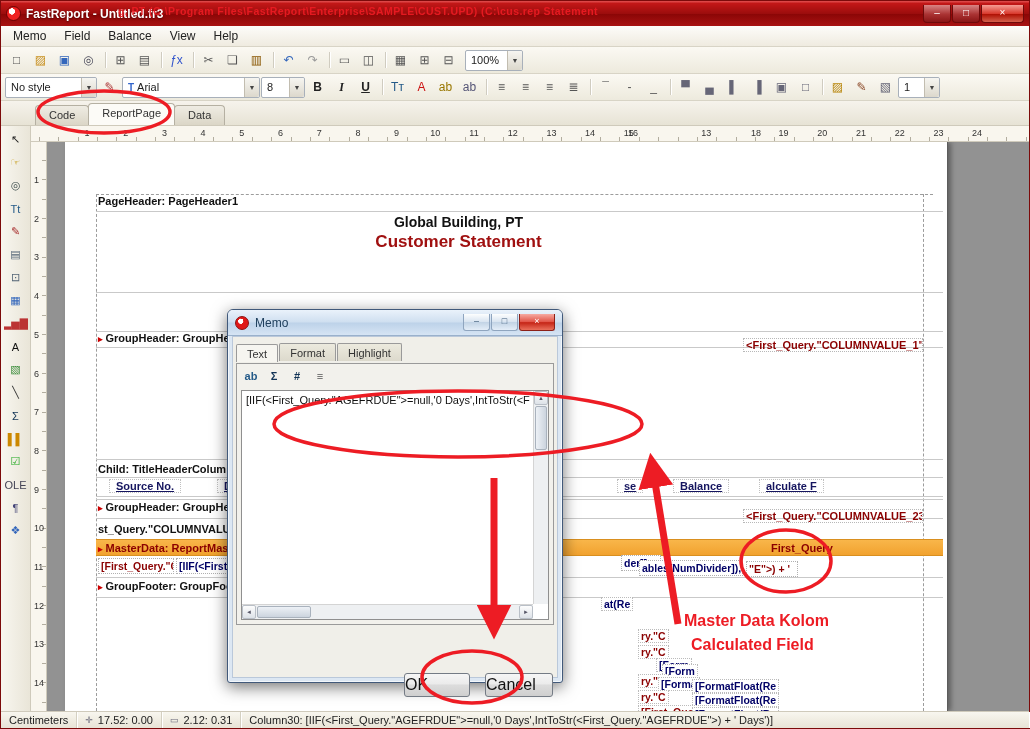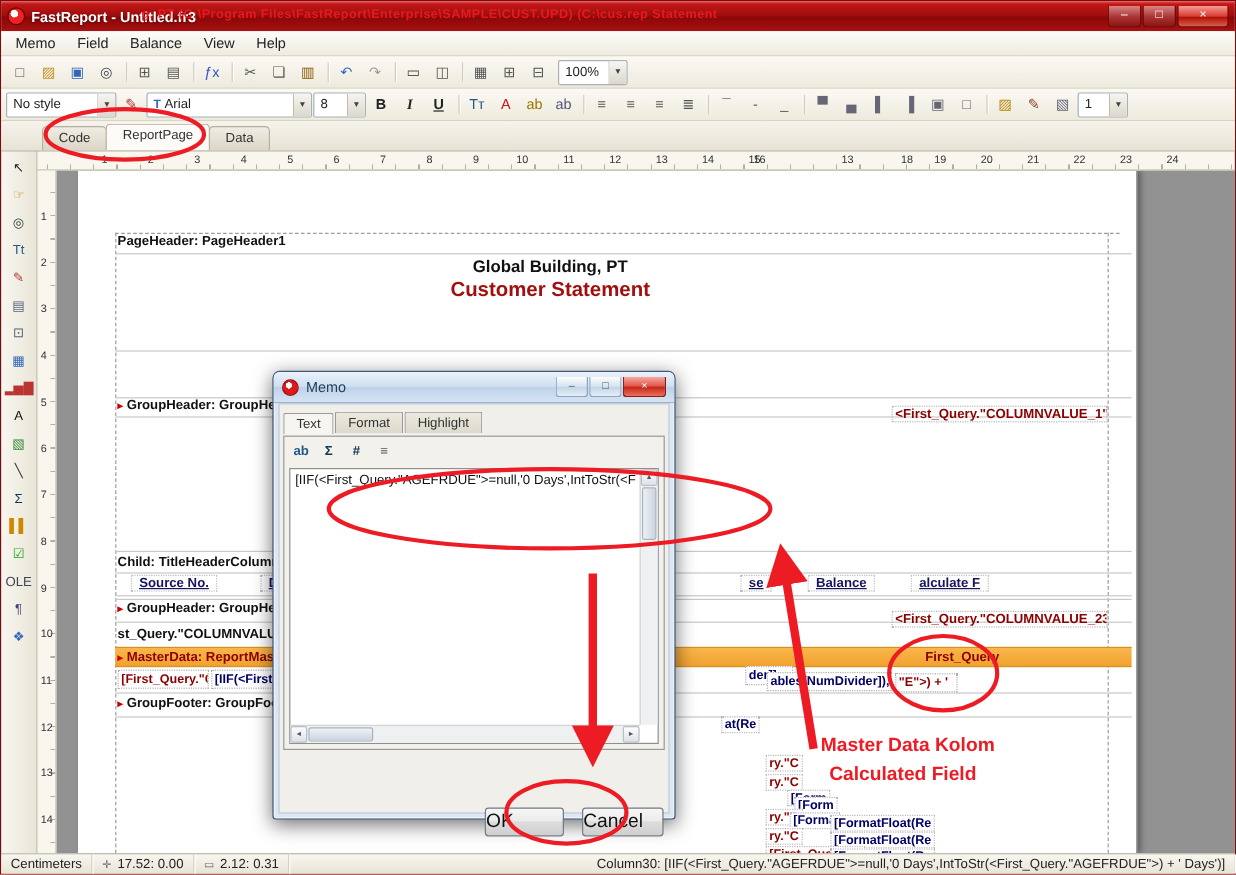--- a/index.html
+++ b/index.html
@@ -141,21 +141,21 @@
   .dlg-action{position:absolute;width:66px;height:24px;border:1px solid #747b85;border-radius:3px;font-size:16px;color:#111;
     background:linear-gradient(#f6f6f6,#ebebeb 45%,#dcdcdc 50%,#cfcfcf);text-align:left;}
   .dlg-action.ok{left:171px;top:336px;}
   .dlg-action.cancel{left:252px;top:336px;width:68px;}
 
   
   .statusbar{height:17px;flex:0 0 17px;display:flex;align-items:center;font-size:11px;color:#222;
     background:linear-gradient(#f8f6ef,#e8e4d6);border-top:1px solid #cfcabb;}
   .sb-seg{padding:0 8px;height:100%;display:flex;align-items:center;gap:5px;border-right:1px solid #d4d0c2;
     box-shadow:1px 0 0 #fff;white-space:nowrap;}
-  .sb-seg.expr{flex:1;border-right:none;overflow:hidden;justify-content:flex-end;}
+  .sb-seg.expr{flex:1;border-right:none;overflow:hidden;}
   .sb-icon{font-size:9px;color:#667;}
 
   
   .annotations{position:absolute;inset:0;z-index:100;pointer-events:none;}
   .annotations ellipse{fill:none;stroke:#ed1c24;stroke-width:3.5;}
   .annotations line{stroke:#ed1c24;stroke-width:7;}
   .annotations .note{fill:#ed1c24;font:bold 16px "Liberation Sans",sans-serif;}
   .annotations .scribble{fill:rgba(237,28,36,.9);font:bold 10.5px "Liberation Sans",sans-serif;letter-spacing:.4px;}
 </style>
 </head>

